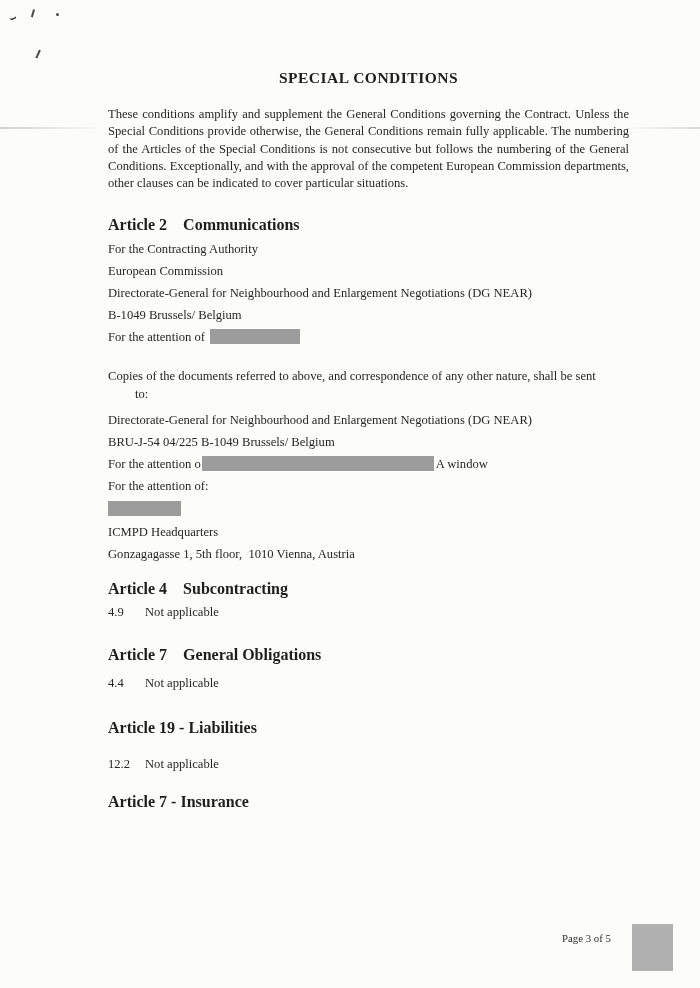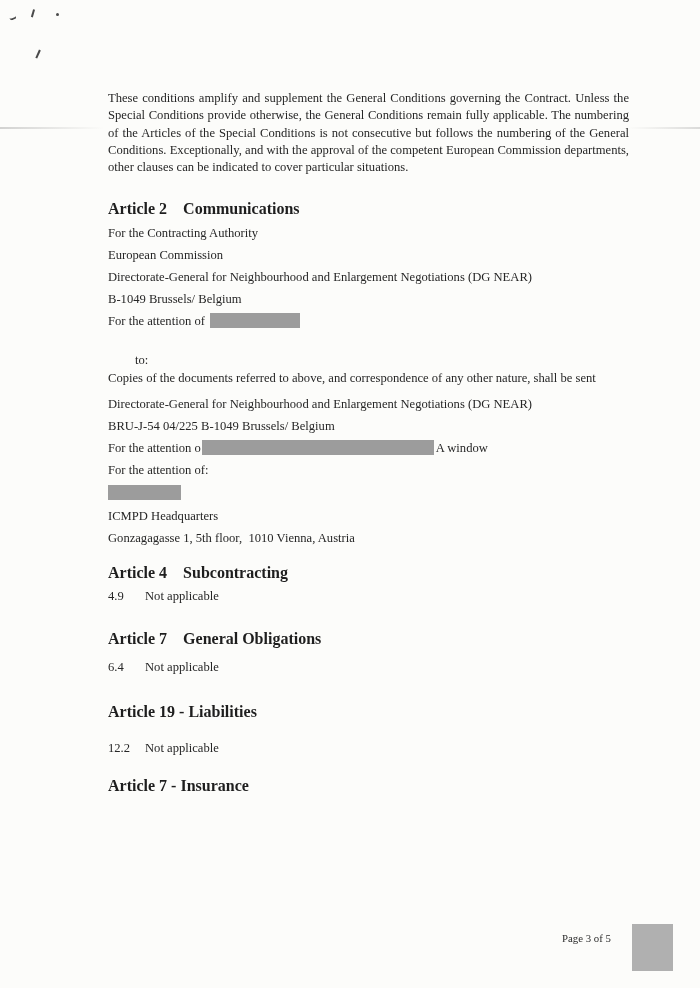--- a/index.html
+++ b/index.html
@@ -92,37 +92,38 @@
 
   <span class="pen pm1"></span>
   <span class="pen pm2"></span>
   <span class="pen pm3"></span>
   <span class="pen pm4"></span>
   <div class="streak streak-left"></div>
   <div class="streak streak-right"></div>
 
   <div class="content">
 
+    <h1 class="title">SPECIAL CONDITIONS</h1>
 
     <p class="intro">These conditions amplify and supplement the General Conditions governing the Contract. Unless the Special Conditions provide otherwise, the General Conditions remain fully applicable. The numbering of the Articles of the Special Conditions is not consecutive but follows the numbering of the General Conditions. Exceptionally, and with the approval of the competent European Commission departments, other clauses can be indicated to cover particular situations.</p>
 
     <section>
       <h2 class="article-heading"><span>Article 2</span><span class="article-title">Communications</span></h2>
 
 
       <p class="line gap-top">For the Contracting Authority</p>
       <p class="line">European Commission</p>
       <p class="line">Directorate-General for Neighbourhood and Enlargement Negotiations (DG NEAR)</p>
       <p class="line">B-1049 Brussels/ Belgium</p>
 
       <p class="line"><span>For the attention of</span><span class="redaction r1"></span></p>
 
       <div class="copies">
+        <p class="cline">Copies of the documents referred to above, and correspondence of any other nature, shall be sent</p>
         <p class="cline indent">to:</p>
-        <p class="cline">Copies of the documents referred to above, and correspondence of any other nature, shall be sent</p>
       </div>
 
       <p class="line gap-top">Directorate-General for Neighbourhood and Enlargement Negotiations (DG NEAR)</p>
       <p class="line">BRU-J-54 04/225 B-1049 Brussels/ Belgium</p>
 
       <p class="line"><span>For the attention o</span><span class="redaction r2"></span><span>A window</span></p>
 
       <p class="line">For the attention of:</p>
 
       <div class="redaction r3"></div>
@@ -134,21 +135,21 @@
     <section>
       <h2 class="article-heading mt16"><span>Article 4</span><span class="article-title">Subcontracting</span></h2>
       <div class="clause">
         <span class="num">4.9</span><span>Not applicable</span>
       </div>
     </section>
 
     <section>
       <h2 class="article-heading mt28"><span>Article 7</span><span class="article-title">General Obligations</span></h2>
       <div class="clause cmt14">
-        <span class="num">6.4</span><span>Not applicable</span>
+        <span class="num">4.4</span><span>Not applicable</span>
       </div>
     </section>
 
     <section>
       <h2 class="article-heading mt30">Article 19 - Liabilities</h2>
       <div class="clause cmt22">
         <span class="num">12.2</span><span>Not applicable</span>
       </div>
     </section>
 

